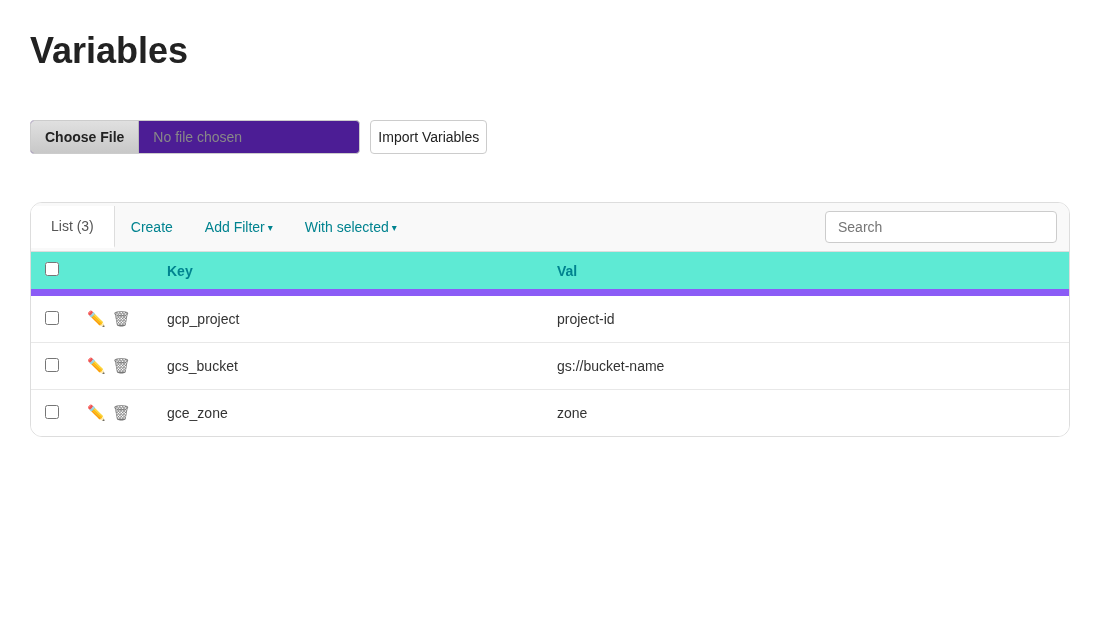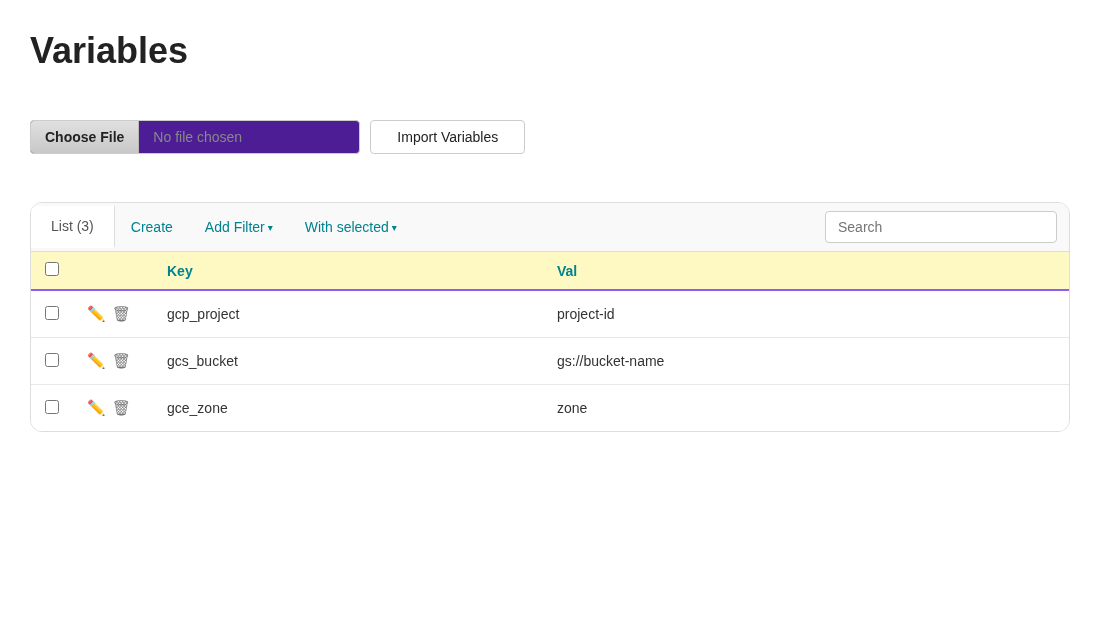--- a/index.html
+++ b/index.html
@@ -50,21 +50,21 @@
     .file-name-display {
       padding: 8px 14px;
       color: #888;
       min-width: 220px;
       font-size: 14px;
     }
     .import-btn {
       background: #fff;
       border: 1px solid #ccc;
       border-radius: 4px;
-      padding: 8px 26px;
+      padding: 8px 7px;
       font-size: 14px;
       cursor: pointer;
       color: #222;
     }
 
     
     .table-section {
       border: 1px solid #ddd;
       border-radius: 12px;
       overflow: hidden;
@@ -113,22 +113,22 @@
       outline: none;
       background: #fff;
     }
 
     
     table {
       width: 100%;
       border-collapse: collapse;
     }
     thead tr {
-      background: #fef9c3;
-      border-bottom: 2px solid #8b5cf6;
+      background: #5eead4;
+      border-bottom: 7px solid #8b5cf6;
     }
     thead th {
       padding: 10px 14px;
       text-align: left;
       font-weight: bold;
       color: #00838f;
       font-size: 14px;
     }
     thead th.checkbox-col {
       width: 40px;

